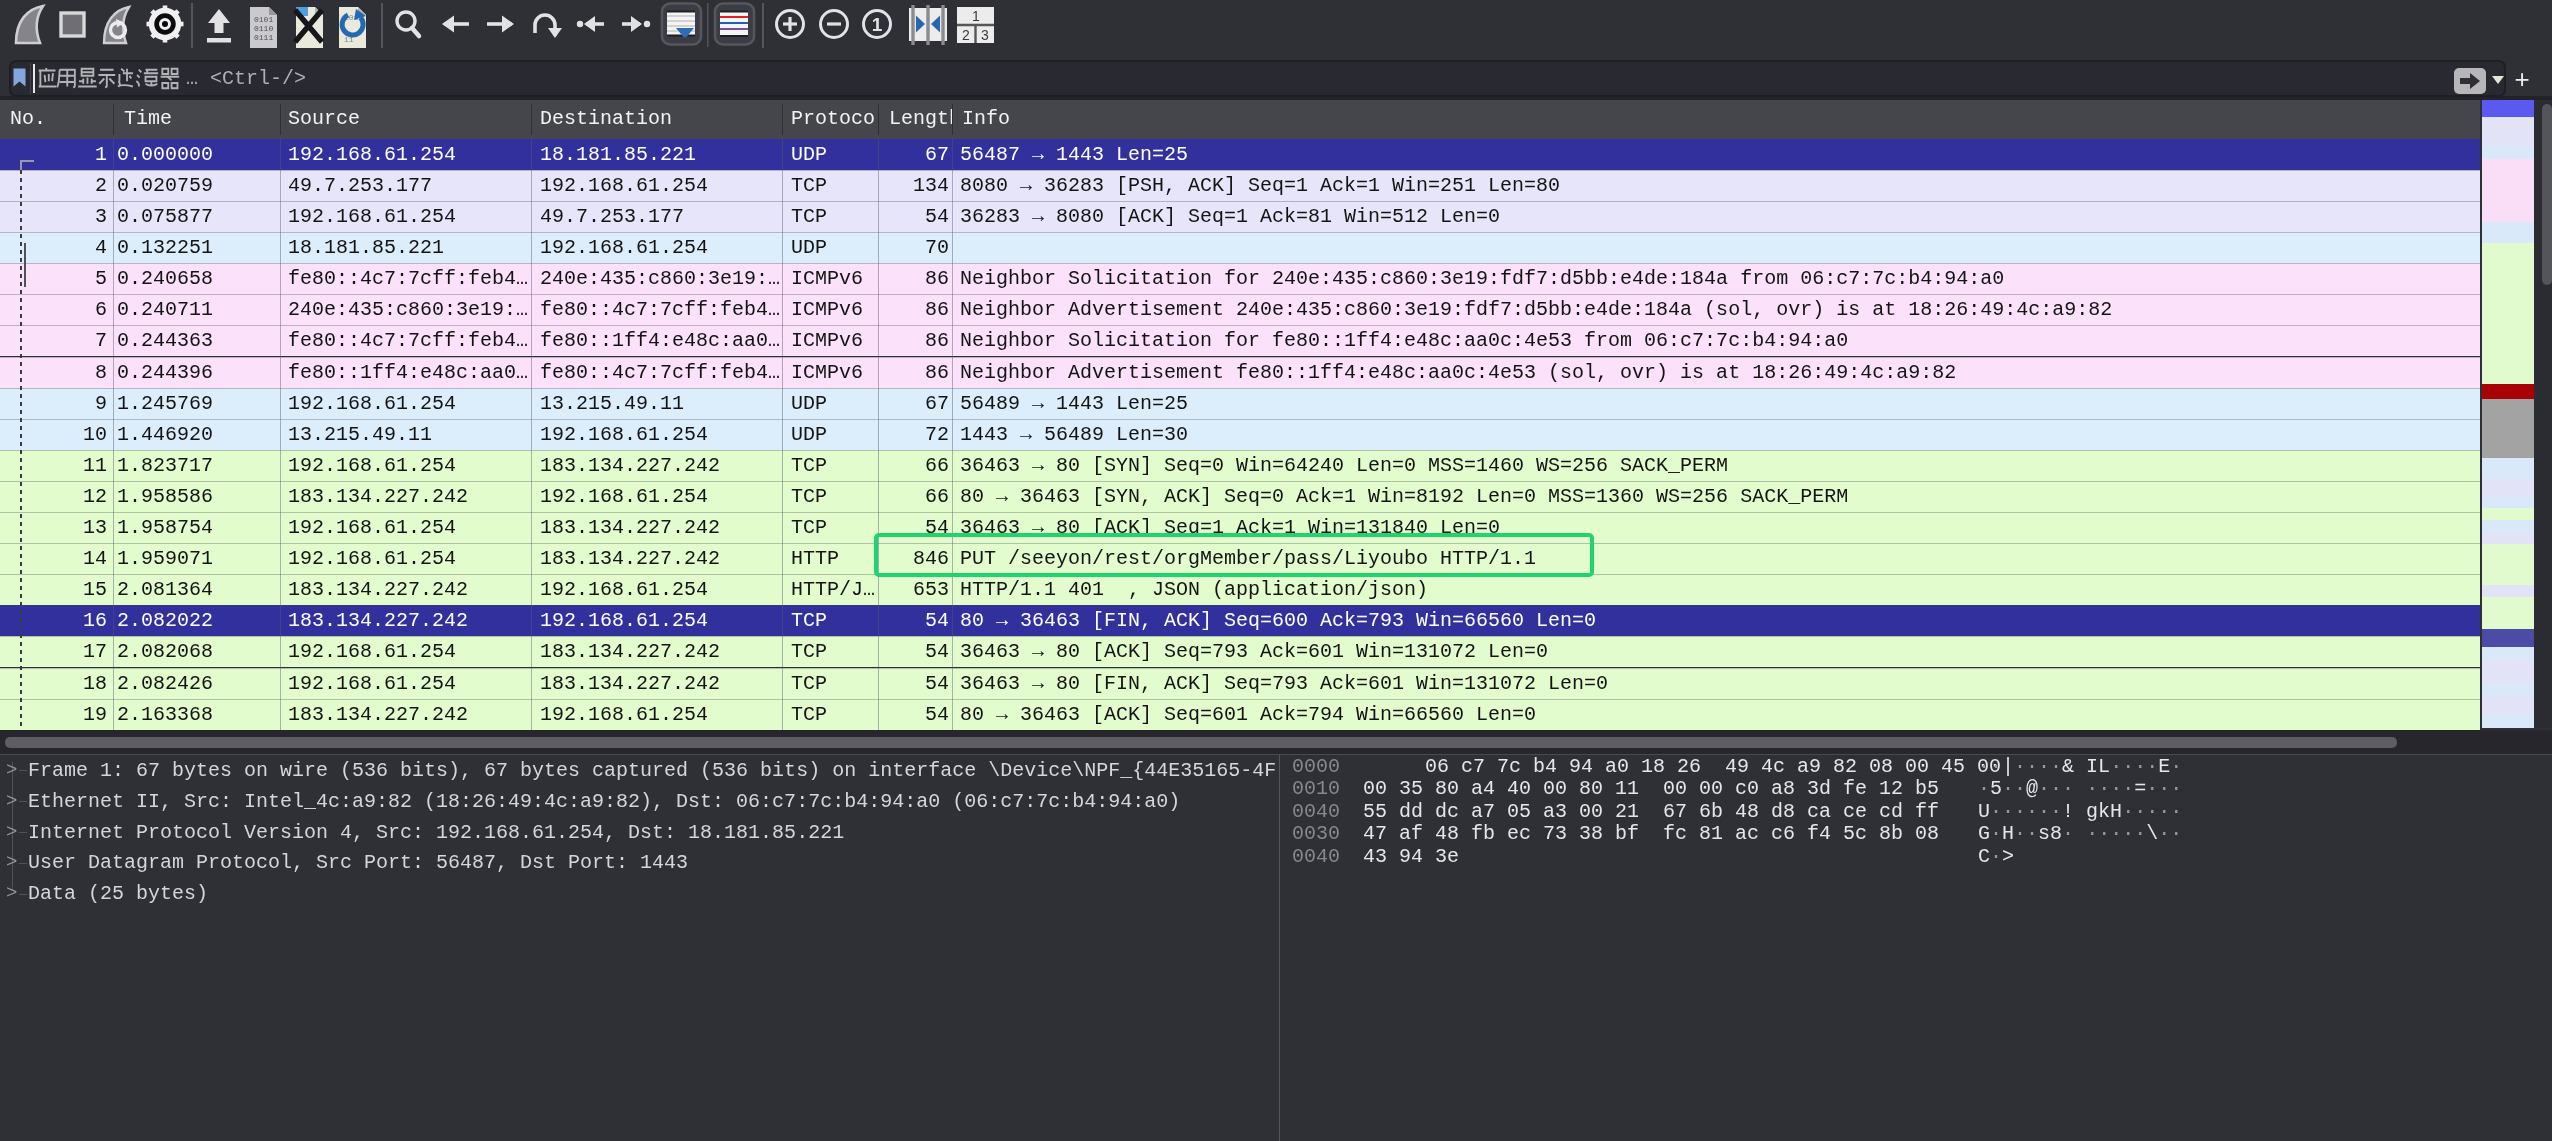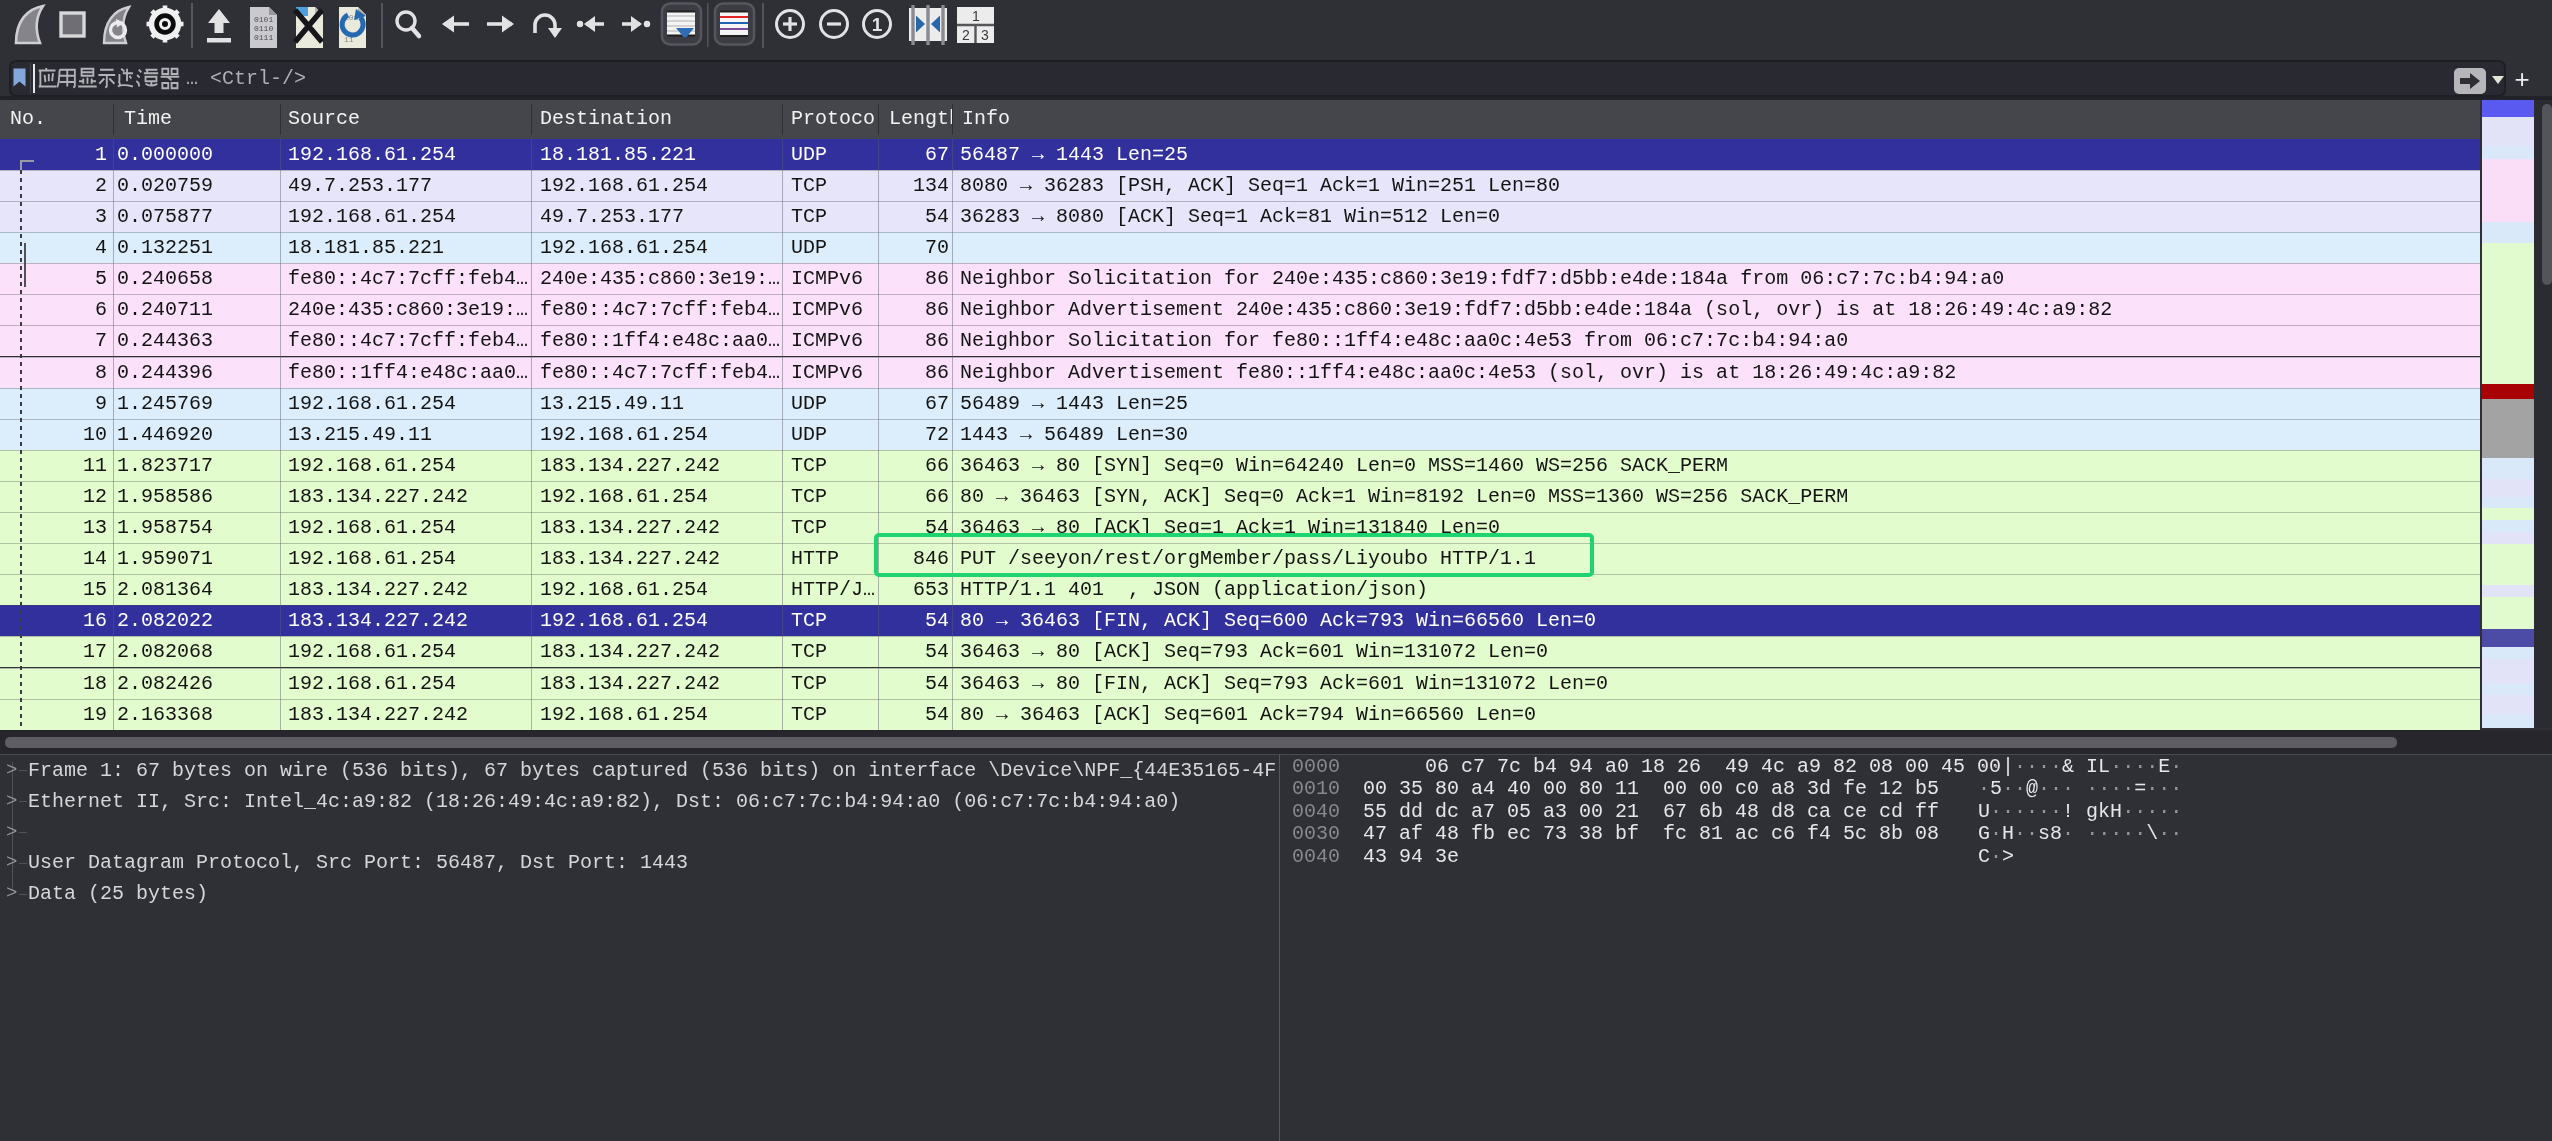--- a/index.html
+++ b/index.html
@@ -383,20 +383,21 @@
 <div class="abs" style="left:1279px;top:755px;width:1px;height:386px;background:#55555a;"></div>
 <div class="abs" style="left:12px;top:762px;width:1px;height:128px;background:#515157;"></div>
 <div class="abs" style="left:6px;top:754.6px;width:14px;height:31.4px;line-height:31.4px;color:#95959a;font-size:19px;">&gt;</div>
 <div class="abs" style="left:19px;top:770.3px;width:8px;height:1px;background:#515157;"></div>
 <div class="abs" style="left:28px;top:754.6px;width:1248px;height:31.4px;line-height:31.4px;color:#d6d6d8;font-size:20px;white-space:pre;overflow:hidden;">Frame 1: 67 bytes on wire (536 bits), 67 bytes captured (536 bits) on interface \Device\NPF_{44E35165-4F</div>
 <div class="abs" style="left:6px;top:785.5px;width:14px;height:31.4px;line-height:31.4px;color:#95959a;font-size:19px;">&gt;</div>
 <div class="abs" style="left:19px;top:801.2px;width:8px;height:1px;background:#515157;"></div>
 <div class="abs" style="left:28px;top:785.5px;width:1248px;height:31.4px;line-height:31.4px;color:#d6d6d8;font-size:20px;white-space:pre;overflow:hidden;">Ethernet II, Src: Intel_4c:a9:82 (18:26:49:4c:a9:82), Dst: 06:c7:7c:b4:94:a0 (06:c7:7c:b4:94:a0)</div>
 <div class="abs" style="left:6px;top:816.5px;width:14px;height:31.4px;line-height:31.4px;color:#95959a;font-size:19px;">&gt;</div>
 <div class="abs" style="left:19px;top:832.2px;width:8px;height:1px;background:#515157;"></div>
+<div class="abs" style="left:28px;top:816.5px;width:1248px;height:31.4px;line-height:31.4px;color:#d6d6d8;font-size:20px;white-space:pre;overflow:hidden;">Internet Protocol Version 4, Src: 192.168.61.254, Dst: 18.181.85.221</div>
 <div class="abs" style="left:6px;top:847.4px;width:14px;height:31.4px;line-height:31.4px;color:#95959a;font-size:19px;">&gt;</div>
 <div class="abs" style="left:19px;top:863.1px;width:8px;height:1px;background:#515157;"></div>
 <div class="abs" style="left:28px;top:847.4px;width:1248px;height:31.4px;line-height:31.4px;color:#d6d6d8;font-size:20px;white-space:pre;overflow:hidden;">User Datagram Protocol, Src Port: 56487, Dst Port: 1443</div>
 <div class="abs" style="left:6px;top:878.4px;width:14px;height:31.4px;line-height:31.4px;color:#95959a;font-size:19px;">&gt;</div>
 <div class="abs" style="left:19px;top:894.1px;width:8px;height:1px;background:#515157;"></div>
 <div class="abs" style="left:28px;top:878.4px;width:1248px;height:31.4px;line-height:31.4px;color:#d6d6d8;font-size:20px;white-space:pre;overflow:hidden;">Data (25 bytes)</div>
 <div class="abs" style="left:1292px;top:756.0px;height:22.4px;line-height:22.4px;color:#87878c;font-size:20px;white-space:pre;">0000</div>
 <div class="abs" style="left:1425px;top:756.0px;height:22.4px;line-height:22.4px;color:#e6e6e8;font-size:20px;white-space:pre;">06 c7 7c b4 94 a0 18 26  49 4c a9 82 08 00 45 00</div>
 <div class="abs" style="left:1978px;top:756.0px;height:22.4px;line-height:22.4px;color:#e6e6e8;font-size:20px;white-space:pre;"><span style="color:#97979c">·</span><span style="color:#97979c">·</span>|<span style="color:#97979c">·</span><span style="color:#97979c">·</span><span style="color:#97979c">·</span><span style="color:#97979c">·</span>&amp; IL<span style="color:#97979c">·</span><span style="color:#97979c">·</span><span style="color:#97979c">·</span><span style="color:#97979c">·</span>E<span style="color:#97979c">·</span></div>
 <div class="abs" style="left:1292px;top:778.4px;height:22.4px;line-height:22.4px;color:#87878c;font-size:20px;white-space:pre;">0010</div>

